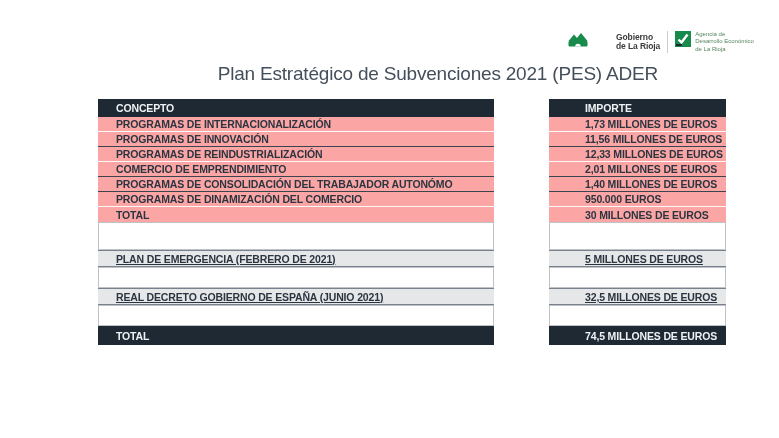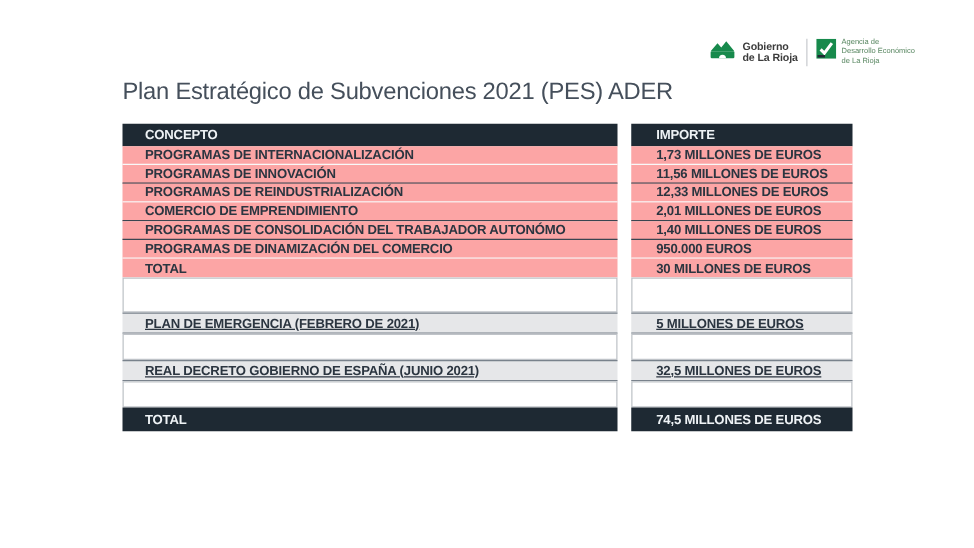--- a/index.html
+++ b/index.html
@@ -7,42 +7,42 @@
     width:779px;height:438px;position:relative;background:#ffffff;
     font-family:"Liberation Sans", sans-serif;overflow:hidden;
   }
 
   
   .logo-bar{
     position:absolute;top:29px;left:566px;height:26px;
     display:flex;align-items:center;gap:7px;
   }
   .gob-logo{display:flex;align-items:center;gap:4px;}
-  .gob-text{font-size:8.5px;font-weight:bold;color:#3c3c3c;line-height:1.1;letter-spacing:-0.1px;}
+  .gob-text{font-size:8.5px;font-weight:bold;color:#3c3c3c;line-height:1.1;letter-spacing:-0.1px;margin-left:22px;}
   .logo-divider{width:1px;height:22px;background:#c9ccd0;}
   .ader-logo{display:flex;align-items:flex-start;gap:4px;}
   .ader-text{font-size:6px;color:#56855f;line-height:1.25;letter-spacing:0;}
 
   
   .page-title{
     position:absolute;left:98px;top:63px;width:560px;
-    font-size:19px;color:#454f5b;letter-spacing:-0.2px;
+    font-size:19px;color:#454f5b;letter-spacing:-0.2px;text-align:right;
   }
 
   
   .pes-table{position:absolute;left:98px;top:99px;width:656px;}
   .row{display:flex;}
   .cell{
     box-sizing:border-box;display:flex;align-items:center;
     font-size:10.5px;font-weight:bold;color:#2b3540;letter-spacing:-0.15px;
     white-space:nowrap;overflow:hidden;
   }
   .cell.c{width:396px;padding-left:18px;}
   .gap{width:11px;flex:none;}
-  .cell.i{width:177px;padding-left:20px;}
+  .cell.i{width:177px;padding-left:36px;margin-left:44px;}
 
   .row-header .cell{background:#1e2933;height:18px;color:#eef2f5;}
   .row-data .cell{background:#fca5a5;height:15px;}
   .sep-light .cell{border-bottom:1px solid #f8f9f9;}
   .sep-dark .cell{border-bottom:1px solid #3a4550;}
   .row-spacer .cell{background:#ffffff;border:1px solid #bfc3c8;}
   .row-spacer.h28 .cell{height:28px;}
   .row-spacer.h21 .cell{height:21px;}
   .row-standalone .cell{
     background:#e6e7e9;height:17px;

